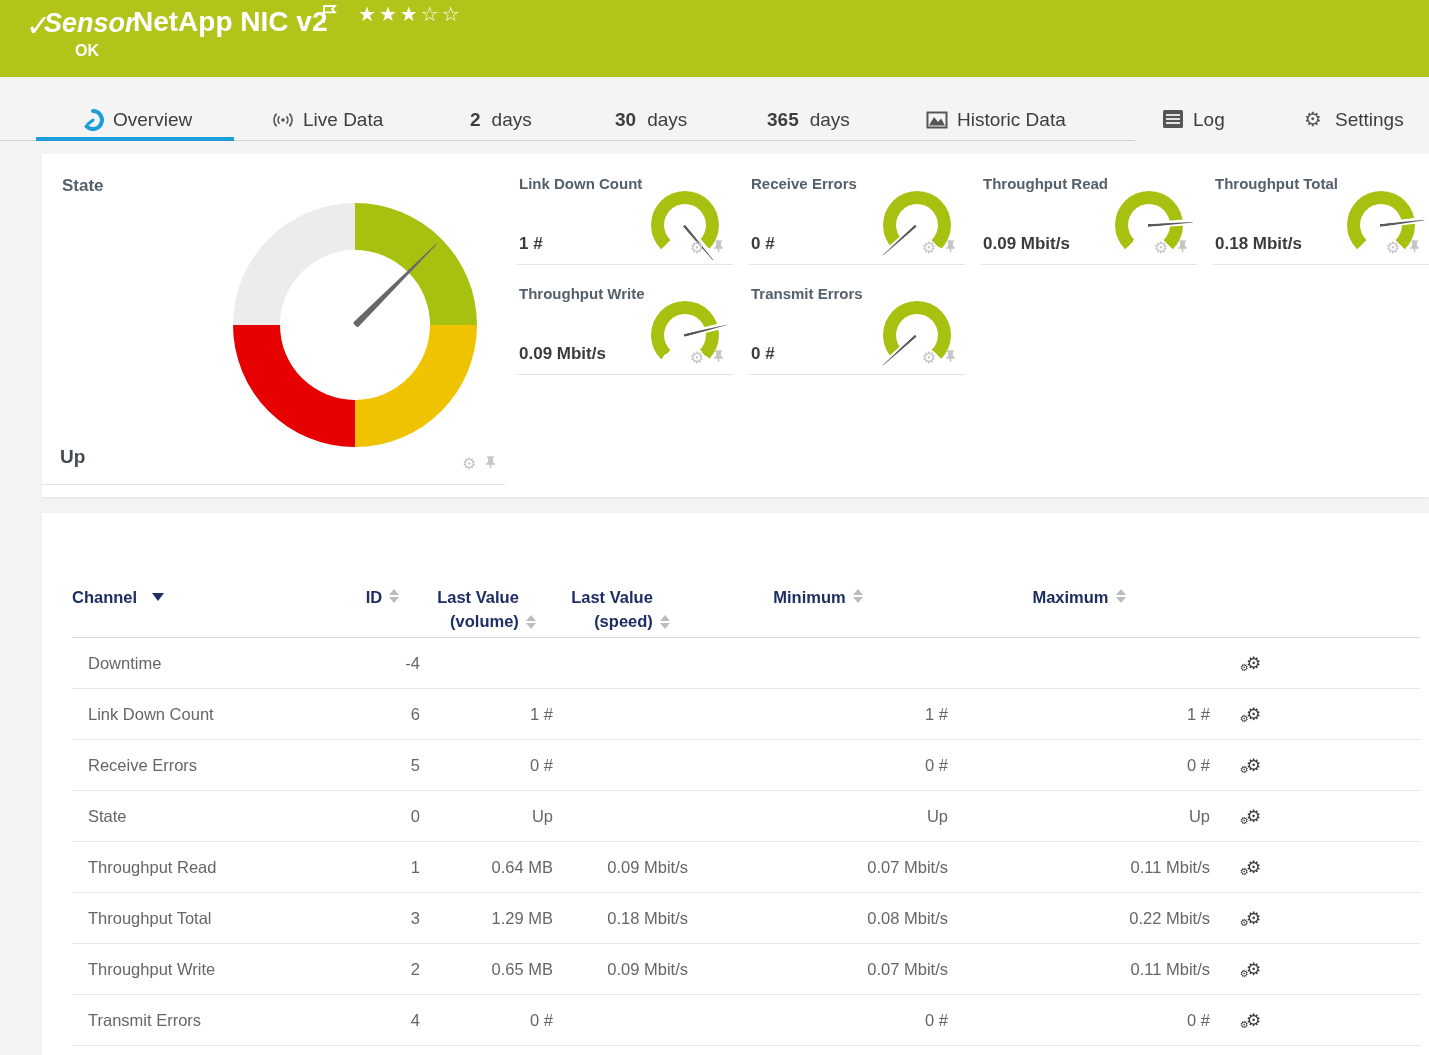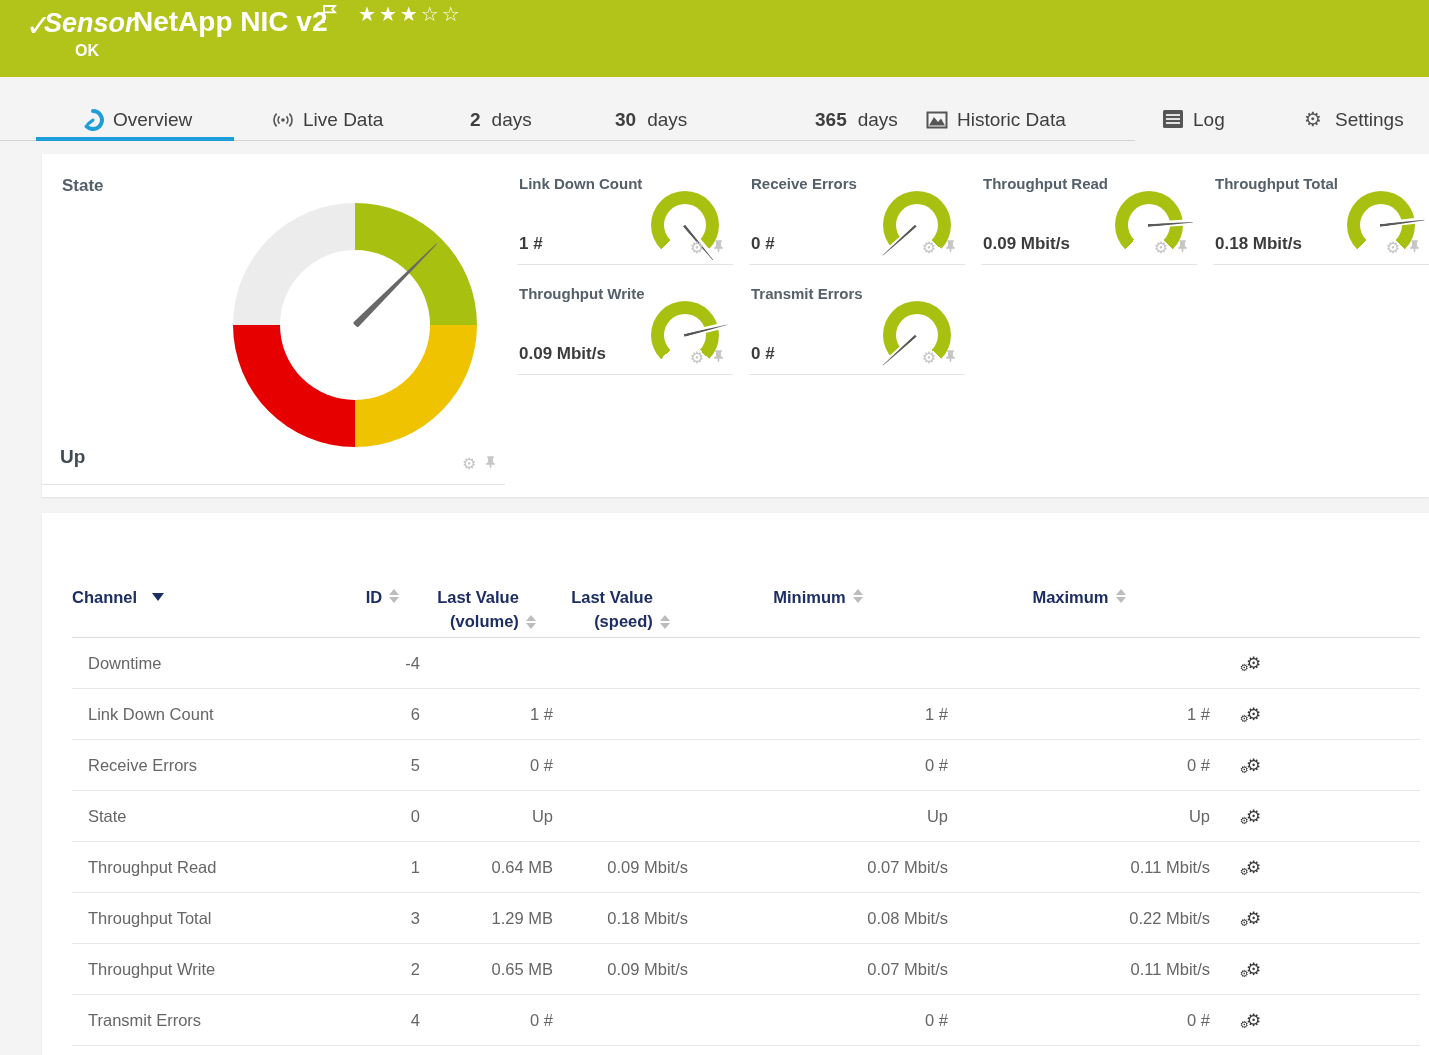--- a/index.html
+++ b/index.html
@@ -19,21 +19,21 @@
   .tabs { position:absolute; left:0; top:100px; width:1135px; height:41px; border-bottom:1px solid #d2d2d2; }
   .tab { position:absolute; top:0; height:40px; display:flex; align-items:center; gap:9px;
          font-size:19px; color:#3e3e3e; cursor:pointer; padding:0 4px; white-space:nowrap; }
   .tab b { font-weight:bold; margin-right:2px; }
   .tab .ticon { display:inline-flex; width:22px; height:22px; color:#555; }
   .tab.active::after { content:""; position:absolute; left:-42px; right:-38px; bottom:-1px; height:4px; background:#1d9ed9; }
   .tab:nth-child(1){ left:78px; }
   .tab:nth-child(2){ left:268px; }
   .tab:nth-child(3){ left:466px; }
   .tab:nth-child(4){ left:611px; }
-  .tab:nth-child(5){ left:763px;margin-left:48px; }
+  .tab:nth-child(5){ left:763px; }
   .tab:nth-child(6){ left:922px; }
   .tab:nth-child(7){ left:1158px; }
   .tab:nth-child(8){ left:1300px; }
 
   
   .panel { position:absolute; background:#fff; box-shadow:0 1px 2px rgba(0,0,0,.08); }
   #panelA { left:42px; top:154px; width:1387px; height:343px; }
   #panelB { left:42px; top:513px; width:1387px; height:542px; }
 
   

